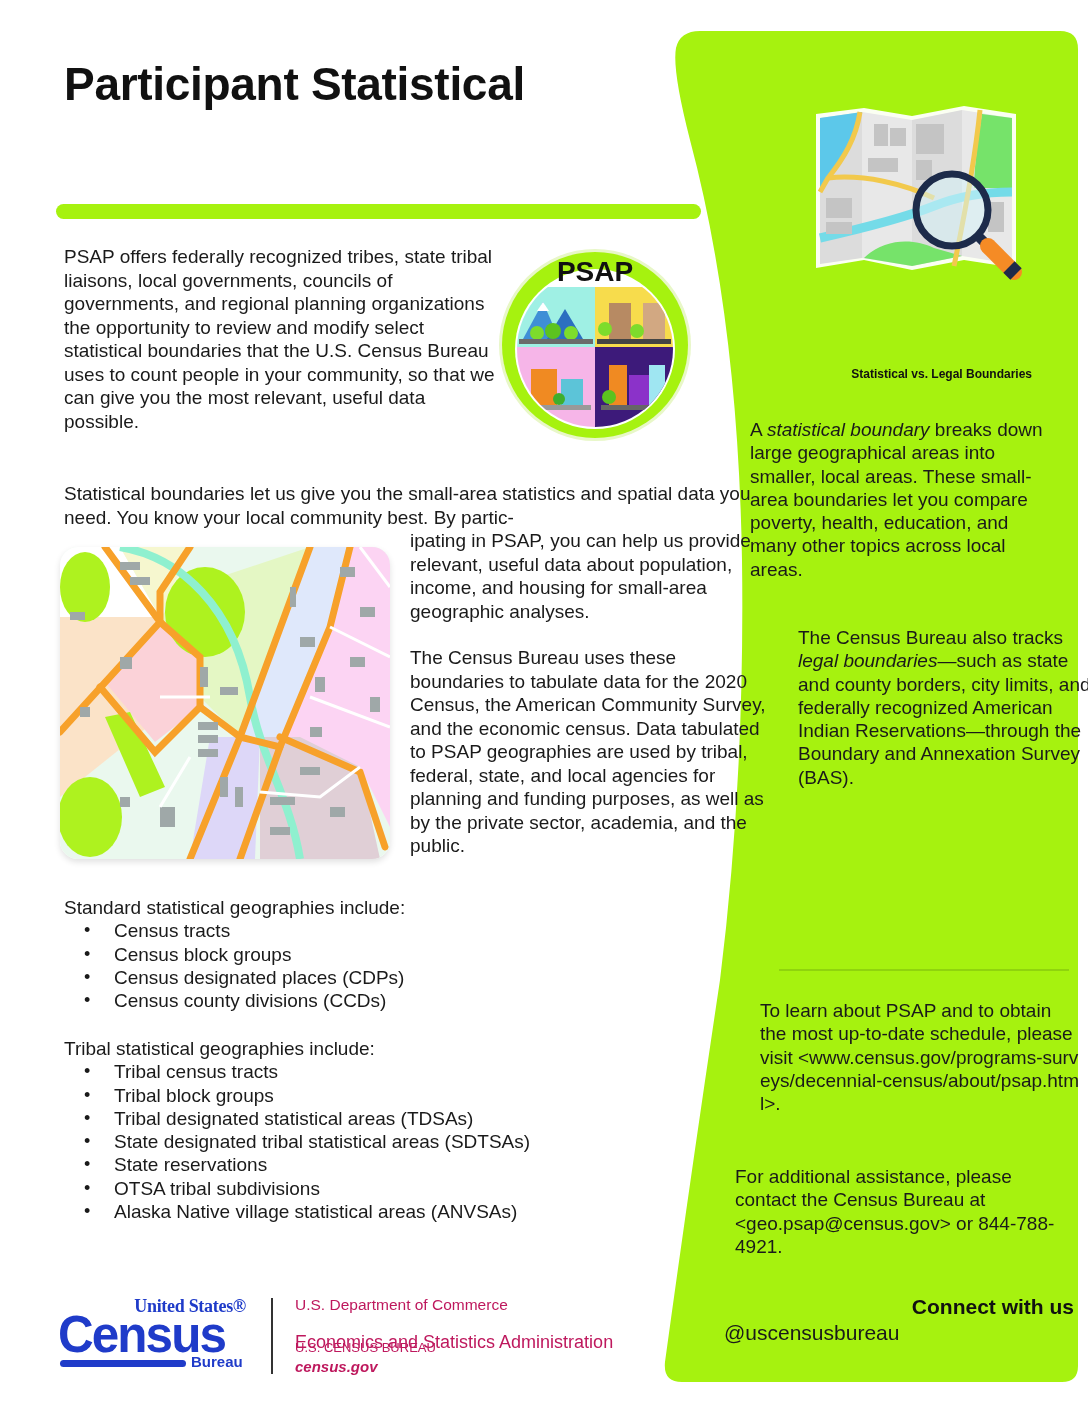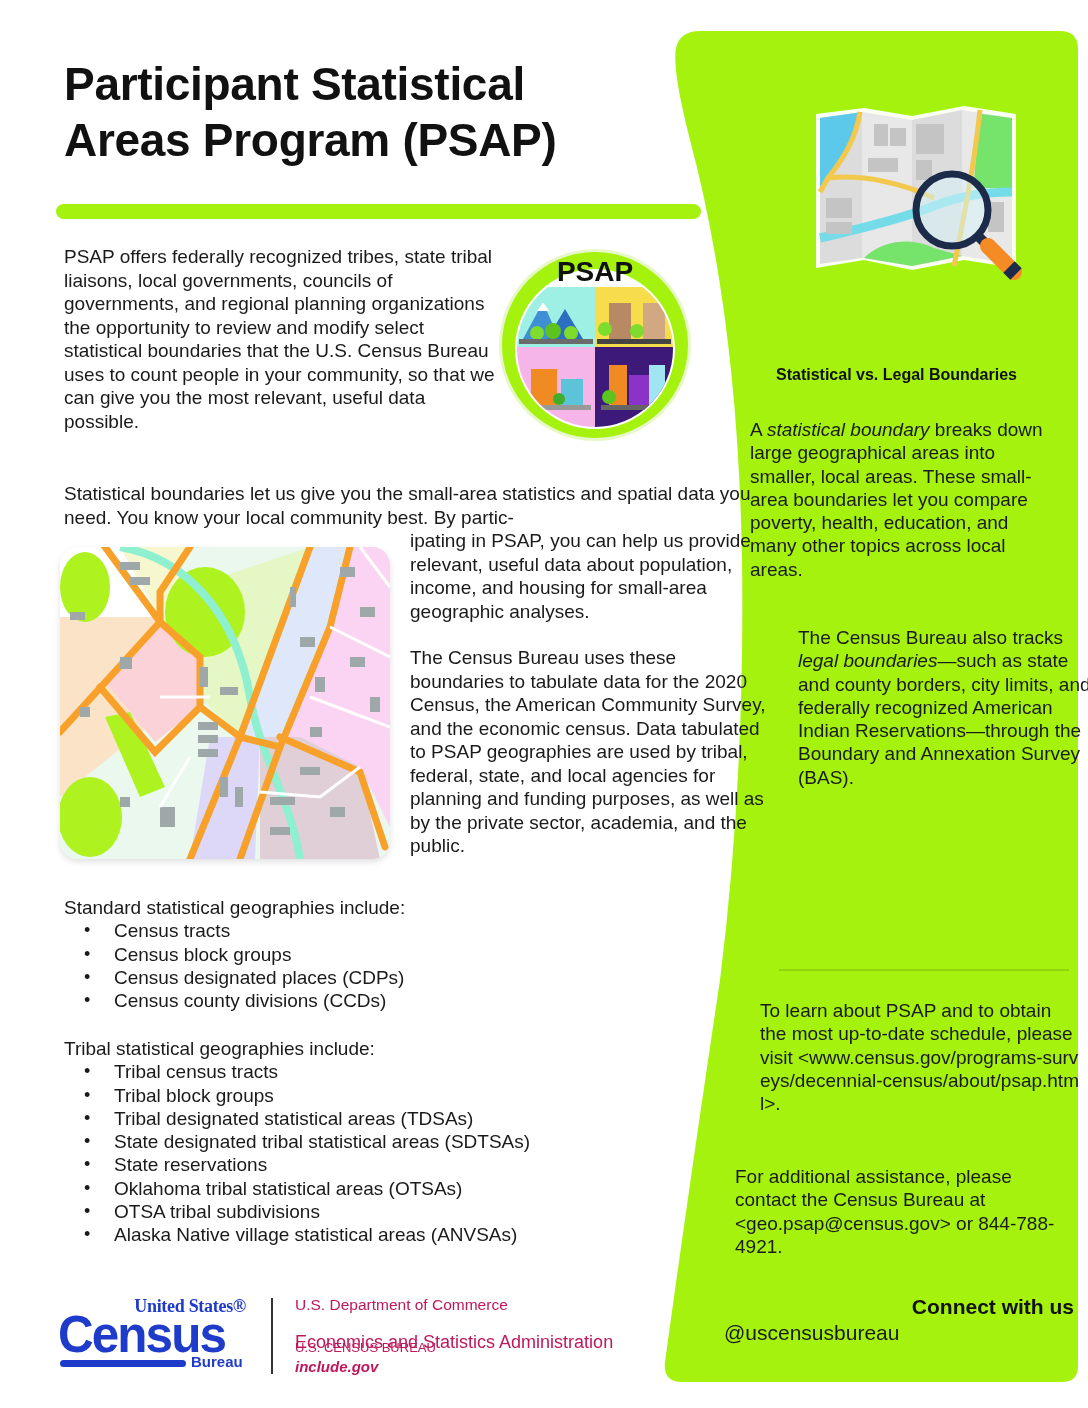--- a/index.html
+++ b/index.html
@@ -23,21 +23,21 @@
     .list-block ul { list-style: none; margin: 0; padding: 0; }
     .list-block li { position: relative; padding-left: 50px; }
     .list-block li::before { content: "•"; position: absolute; left: 20px; top: 0; font-size: 18px; }
     .std { left: 40px; top: 896px; width: 560px; }
     .tribal { left: 40px; top: 1037px; width: 600px; }
 
     .psap-badge { left: 473px; top: 247px; width: 196px; height: 196px; }
     .city-map { left: 36px; top: 547px; width: 330px; height: 312px; border-radius: 18px; overflow: hidden; box-shadow: 0 3px 6px rgba(0,0,0,0.12); }
     .map-icon { left: 780px; top: 88px; width: 230px; height: 215px; }
 
-    .side-heading { left: 752px; top: 363px; width: 280px; font-size: 16px; line-height: 23px; font-weight: 700; color: #111; }
+    .side-heading { left: 728px; top: 363px; width: 280px; font-size: 12px; line-height: 23px; font-weight: 700; color: #111; text-align: right; }
     .side-text { font-size: 19px; line-height: 23.3px; color: #1a1a1a; }
     .side1 { left: 726px; top: 418px; width: 300px; }
     .side2 { left: 774px; top: 626px; width: 300px; }
     .side-rule { left: 755px; top: 969px; width: 290px; height: 2px; background: #8fd40d; }
     .side3 { left: 736px; top: 999px; width: 320px; }
     .side4 { left: 711px; top: 1165px; width: 340px; }
     .connect-title { left: 700px; top: 1295px; width: 350px; text-align: right; font-size: 21px; font-weight: 700; color: #111; }
     .connect-handle { left: 700px; top: 1321px; width: 350px; text-align: left; font-size: 21px; color: #1a1a1a; }
 
     .logo { left: 34px; top: 1296px; width: 200px; height: 80px; }
@@ -54,21 +54,20 @@
   </style>
 </head>
 <body>
 
 <svg id="side-panel" viewBox="0 0 1088 1408" xmlns="http://www.w3.org/2000/svg">
   <path d="M700,31 L1060,31 Q1078,31 1078,49 L1078,1366 Q1078,1382 1062,1382 L682,1382 Q663,1382 665,1362 Q690,1180 720,980 Q745,780 742,560 Q738,320 690,140 Q672,70 676,48 Q680,31 700,31 Z" fill="#a6f20f"></path>
 </svg>
 
 <div class="abs title">
   <div>Participant Statistical</div>
-  <div>Areas Program (PSAP)</div>
 </div>
 <div class="abs title-rule"></div>
 
 <div class="abs body-text intro">PSAP offers federally recognized tribes, state tribal liaisons, local governments, councils of governments, and regional planning organizations the opportunity to review and modify select statistical boundaries that the U.S. Census Bureau uses to count people in your community, so that we can give you the most relevant, useful data possible.</div>
 
 <div class="abs psap-badge">
   <svg width="196" height="196" viewBox="0 0 196 196" xmlns="http://www.w3.org/2000/svg">
     <defs>
       <clipPath id="innerCircle">
           <circle cx="98" cy="102" r="78"></circle>
@@ -195,21 +194,20 @@
 </div>
 
 <div class="abs list-block tribal">
   <div>Tribal statistical geographies include:</div>
   <ul>
     <li>Tribal census tracts</li>
     <li>Tribal block groups</li>
     <li>Tribal designated statistical areas (TDSAs)</li>
     <li>State designated tribal statistical areas (SDTSAs)</li>
     <li>State reservations</li>
-    <li>Oklahoma tribal statistical areas (OTSAs)</li>
     <li>OTSA tribal subdivisions</li>
     <li>Alaska Native village statistical areas (ANVSAs)</li>
   </ul>
 </div>
 
 <div class="abs map-icon">
   <svg width="230" height="215" viewBox="0 0 230 215" xmlns="http://www.w3.org/2000/svg">
     <polygon points="12,26 60,20 108,28 160,18 212,26 212,180 160,172 108,182 60,172 12,180" fill="#ffffff" opacity="0.95"></polygon>
     <polygon points="16,30 58,24 58,170 16,176" fill="#dcdcdc"></polygon>
     <polygon points="58,24 108,32 108,178 58,170" fill="#e8e8e8"></polygon>
@@ -259,13 +257,13 @@
 <div class="abs logo">
   <span class="logo-us">United States®</span>
   <span class="logo-census">Census</span>
   <span class="logo-bar"></span>
   <span class="logo-bureau">Bureau</span>
 </div>
 <div class="abs footer-divider"></div>
 <div class="abs footer-text f1">U.S. Department of Commerce</div>
 <div class="abs footer-text f2">Economics and Statistics Administration</div>
 <div class="abs footer-text f3">U.S. CENSUS BUREAU</div>
-<div class="abs footer-text f4">include.gov</div>
+<div class="abs footer-text f4">census.gov</div>
 
 </body></html>

